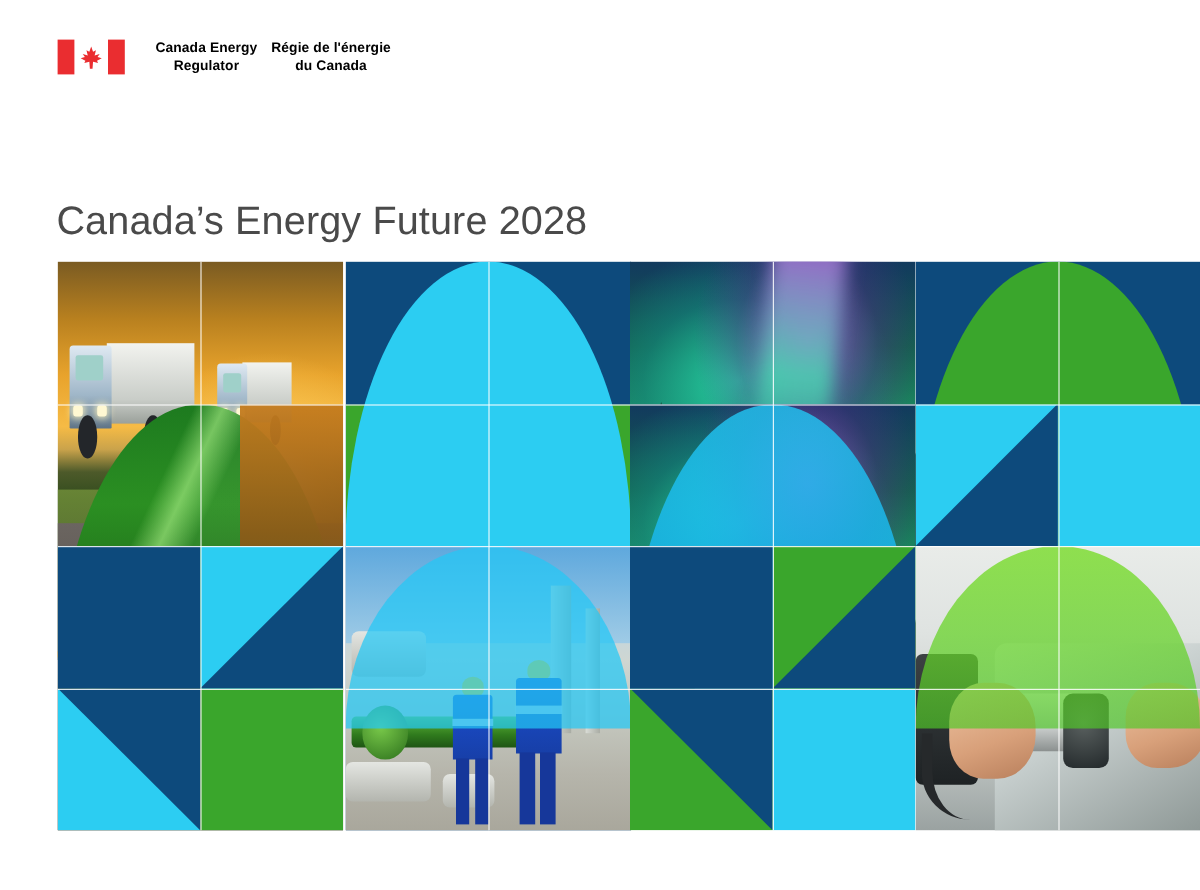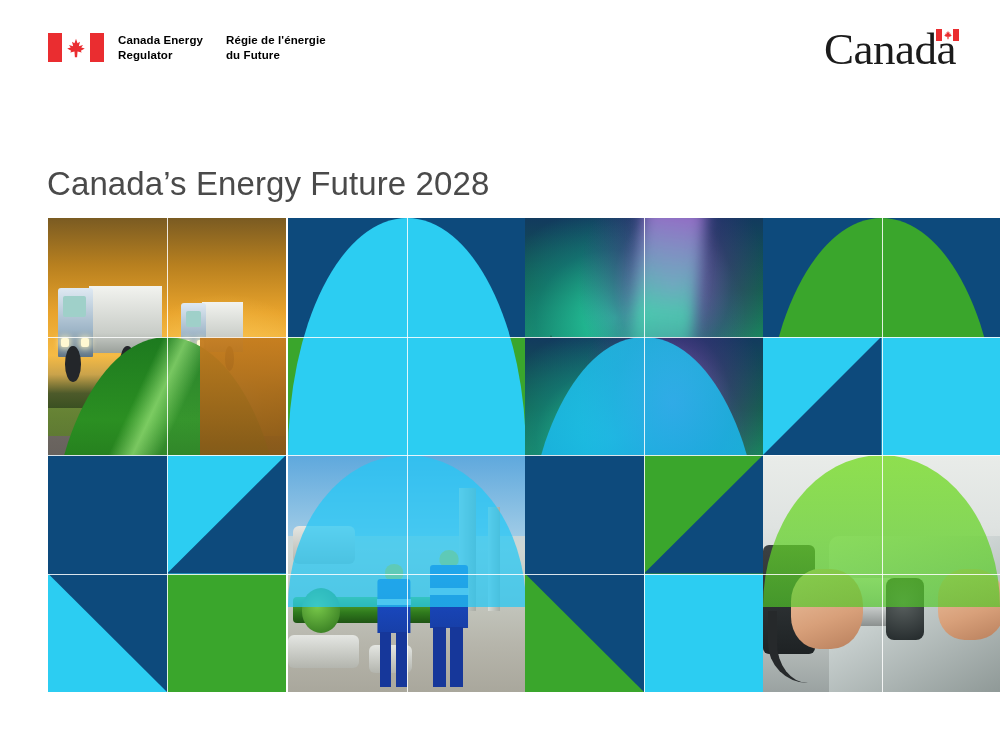--- a/index.html
+++ b/index.html
@@ -6,21 +6,21 @@
   body{
     width:1000px;height:742px;background:#ffffff;
     font-family:"Liberation Sans", sans-serif;
     -webkit-font-smoothing:antialiased;
     overflow:hidden;position:relative;
   }
 
   
   .header{position:absolute;left:0;top:0;width:1000px;height:100px;}
 
-  .fip{position:absolute;left:48px;top:33px;display:flex;align-items:center;}
+  .fip{position:absolute;left:48px;top:33px;display:flex;align-items:center;text-align:center;}
   .flag{width:56px;height:29px;background:#ffffff;position:relative;flex:0 0 auto;}
   .flag .bar{position:absolute;top:0;width:14px;height:29px;background:#ea2d30;}
   .flag .bar.l{left:0;}
   .flag .bar.r{right:0;}
   .flag .leaf{position:absolute;left:14px;top:0;width:28px;height:29px;
     display:flex;align-items:center;justify-content:center;}
   .flag .leaf svg{display:block;}
 
   .fip-text{display:flex;margin-left:14px;}
   .fip-col{line-height:1.28;font-size:11.5px;color:#000000;}
@@ -203,37 +203,25 @@
         </svg>
       </div>
     </div>
     <div class="fip-text">
       <div class="fip-col en">
         <div>Canada Energy</div>
         <div>Regulator</div>
       </div>
       <div class="fip-col fr">
         <div>Régie de l'énergie</div>
-        <div>du Future</div>
+        <div>du Canada</div>
       </div>
     </div>
   </div>
 
-  <div class="wordmark">
-    <span class="wm-word">Canada</span>
-    <span class="wm-flag">
-      <span class="b l"></span>
-        <span class="b r"></span>
-      <span class="lf">
-        <svg width="10" height="10" viewBox="0 0 100 100" aria-hidden="true">
-          <path fill="#ea2d30" d="M50 8 L57 28 L68 22 L63 42 L82 36 L74 48 L90 52 L72 62 L76 70 L57 66 L55 92 L45 92 L43 66 L24 70 L28 62 L10 52 L26 48 L18 36 L37 42 L32 22 L43 28 Z"></path>
-        </svg>
-      </span>
-    </span>
-  </div>
 </div>
 
 <div class="page-title">Canada’s Energy Future 2028</div>
 
 <div class="mosaic">
 
   <div class="block b0">
     <div class="photo ph-trucks">
       <div class="grassL"></div>
       <div class="road"></div>

